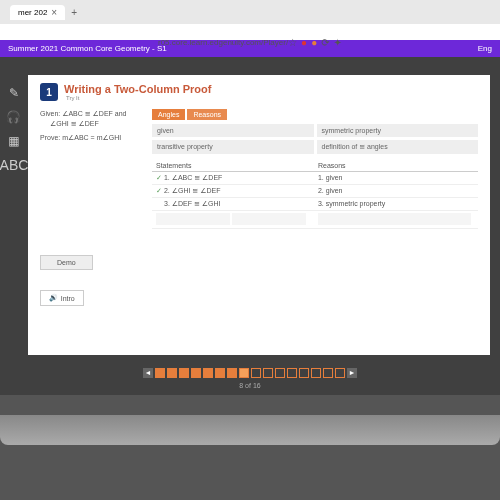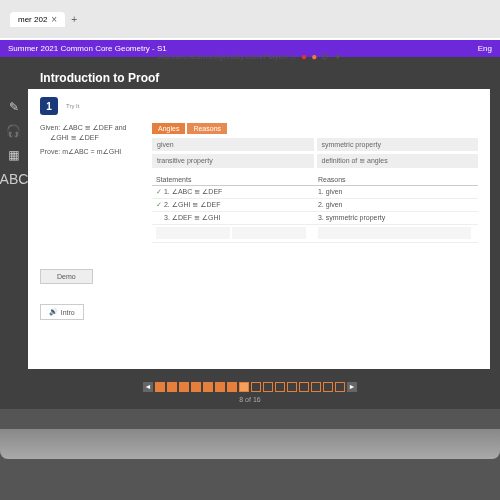--- a/index.html
+++ b/index.html
@@ -1,19 +1,19 @@
 <!DOCTYPE html>
 <html><head>
 <meta charset="utf-8">
 <style>
   * { margin: 0; padding: 0; box-sizing: border-box; font-family: Arial, sans-serif; }
   body { background: #555; width: 500px; height: 500px; overflow: hidden; position: relative; }
   
   .browser-chrome { background: #f1f1f1; height: 40px; }
-  .tab-bar { background: #e8e8e8; height: 38px; display: flex; align-items: center; padding-left: 10px; font-size: 8px; }
+  .tab-bar { background: #e8e8e8; height: 24px; display: flex; align-items: center; padding-left: 10px; font-size: 8px; }
   .tab { background: #fff; padding: 2px 8px; border-radius: 4px 4px 0 0; display: flex; align-items: center; gap: 4px; }
   .tab-close, .tab-new { color: #666; font-size: 10px; }
   .url-bar { background: #fff; height: 36px; display: flex; align-items: center; padding: 0 8px; font-size: 8px; color: #555; justify-content: center; }
   .url-icons { display: flex; gap: 4px; align-items: center; }
   .url-icons span { font-size: 10px; }
   
   .blue-bar { background: #6d28d9; color: #fff; font-size: 8px; padding: 4px 8px; display: flex; justify-content: space-between; }
   
   .content-wrap { background: #404040; padding: 10px 0 0 0; }
   .page-header { color: #fff; padding: 4px 40px; }
@@ -90,37 +90,37 @@
   </div>
 </div>
 
 <div class="blue-bar">
   <span>Summer 2021 Common Core Geometry - S1</span>
   <span>Eng</span>
 </div>
 
 <div class="content-wrap">
   <div class="page-header">
-    <div class="page-title">Introduction to Proof</div>
   </div>
 
   <div class="main-area">
     <div class="left-tools">
       <div class="tool-icon">✎</div>
       <div class="tool-icon">🎧</div>
       <div class="tool-icon">▦</div>
       <div class="tool-icon" style="font-size:14px;">ABC</div>
     </div>
 
     <div class="lesson-panel">
       <div class="lesson-title-row">
         <div class="lesson-icon">
           <span>1</span>
         </div>
         <div>
+          <div class="lesson-title">Writing a Two-Column Proof</div>
           <div class="lesson-sub">Try It</div>
         </div>
       </div>
 
       <div class="lesson-body">
         <div class="left-col">
           <div>Given: ∠ABC ≅ ∠DEF and</div>
           <div class="indent">∠GHI ≅ ∠DEF</div>
           <div style="margin-top:4px;">Prove: m∠ABC = m∠GHI</div>
         </div>

